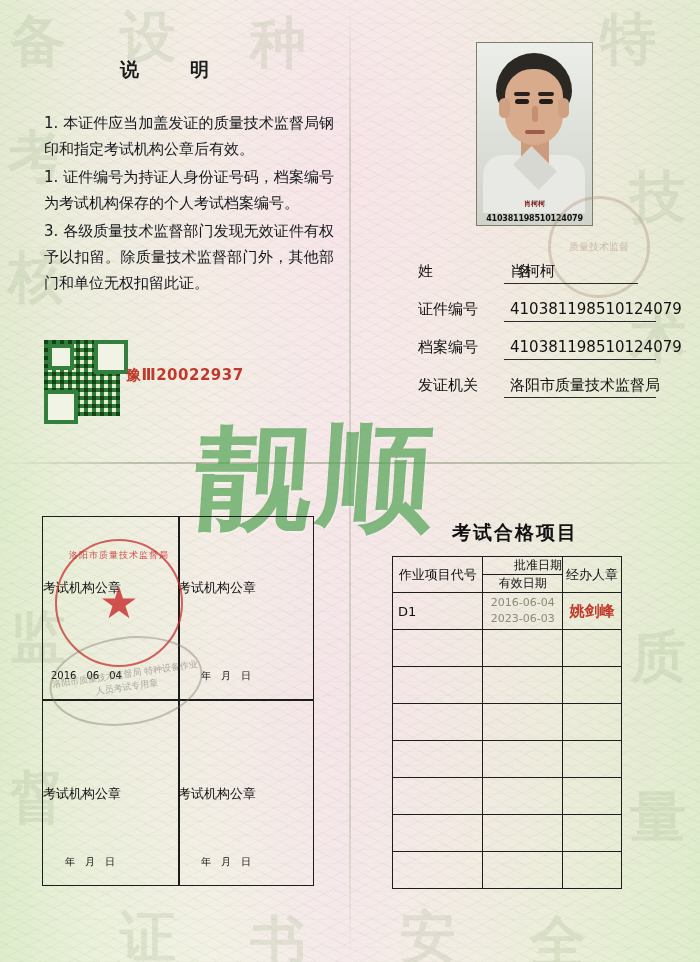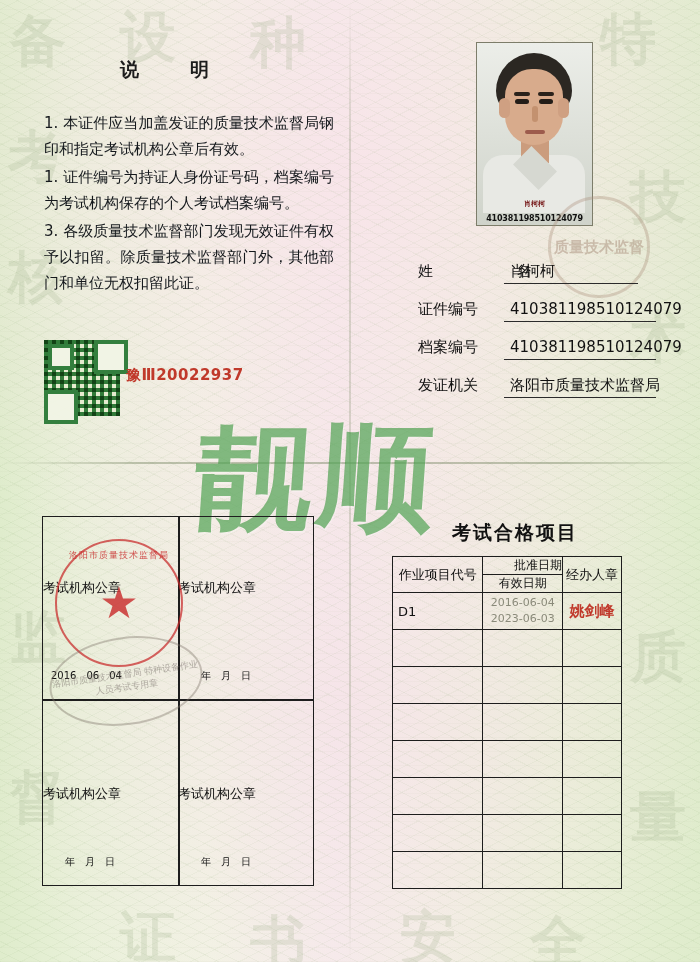--- a/index.html
+++ b/index.html
@@ -93,22 +93,22 @@
     position:absolute;left:0;right:0;bottom:16px;text-align:center;
     font-size:7px;color:#7a1f1f;font-weight:700;
   }
   #photo .idline{
     position:absolute;left:0;right:0;bottom:2px;text-align:center;
     font-size:8px;color:#111;font-weight:700;letter-spacing:-0.2px;
   }
   #photo-stamp{
     position:absolute;left:548px;top:196px;width:96px;height:96px;
     border:3px solid rgba(170,140,120,0.35);border-radius:50%;
-    color:rgba(160,130,110,0.45);font-size:15px;
-    display:flex;align-items:center;justify-content:center;pointer-events:none;font-weight:bold;
+    color:rgba(160,130,110,0.45);font-size:10px;
+    display:flex;align-items:center;justify-content:center;pointer-events:none;
   }
 
   
   .field{position:absolute;font-size:15px;color:#111;}
   .field .lab{position:absolute;left:0;top:0;white-space:nowrap;}
   .field .val{position:absolute;left:92px;top:0;white-space:nowrap;}
   .field .rule{position:absolute;left:86px;top:21px;height:1px;background:#2b2b2b;}
   #f-name{left:418px;top:262px;width:220px;}
   #f-name .lab{letter-spacing:18px;}
   #f-id{left:418px;top:300px;width:220px;}

